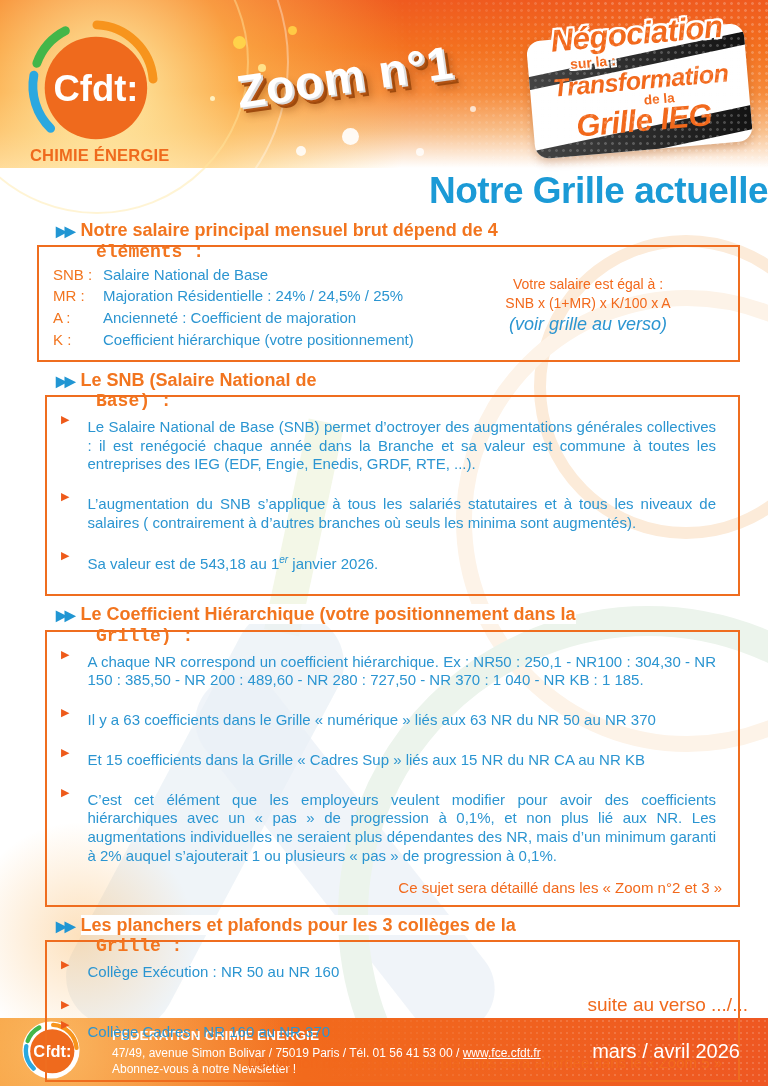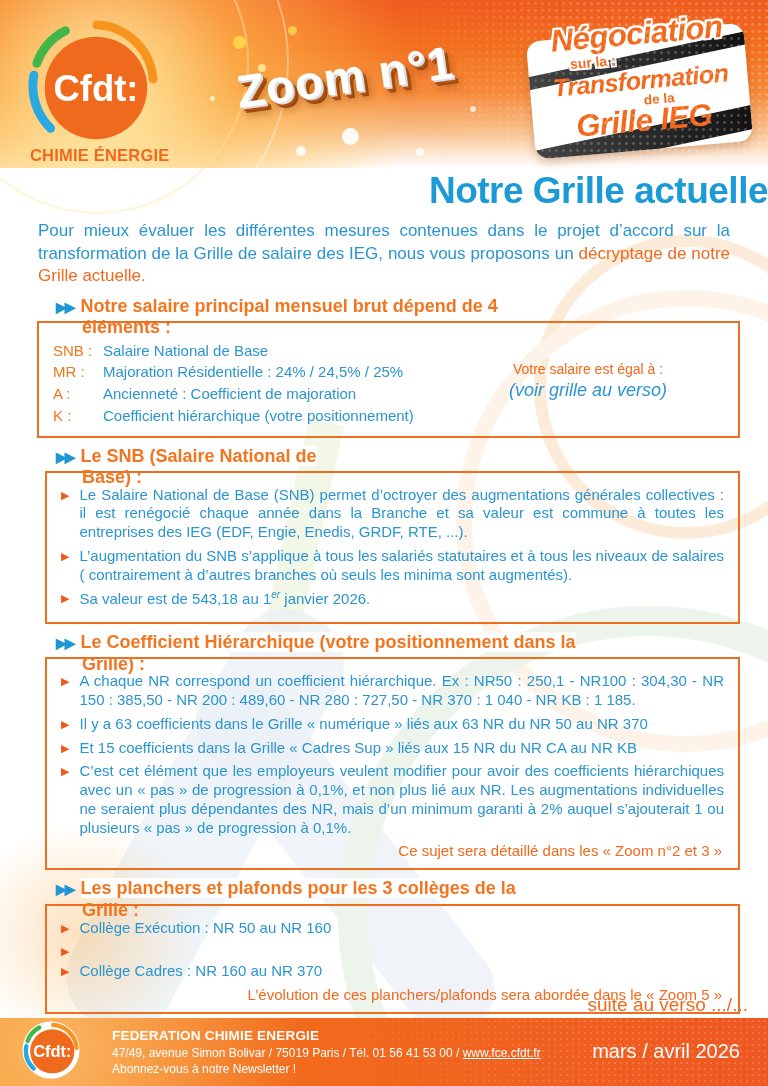--- a/index.html
+++ b/index.html
@@ -87,40 +87,40 @@
   .intro .hl { color:#f0691c; }
 
   
   .sec { position:relative; }
   .sec-head {
     position:relative; z-index:2; margin:8px 30px -18px 56px;
     font-size:18px; line-height:1.2; font-weight:bold; color:#f2751f;
   }
   .chev { color:#2196d3; font-size:14px; letter-spacing:-2px; margin-right:7px; }
   .hl1 { background:#fff; }
-  .head-l2 { display:block; margin-left:26px; width:max-content; }
+  .head-l2 { display:block; margin-left:40px; width:max-content;font-family:Liberation Mono, monospace; }
   .box {
     position:relative; z-index:1;
     border:2px solid #ef6d1f; margin:0 28px 0 45px; padding:8px 14px; background:transparent;
   }
 
   
   .box-flex { display:flex; align-items:center;margin-left:37px; }
   .defs { flex:1; padding-top:8px; }
   .def-row { margin:1.5px 0; font-size:15px; line-height:1.35; }
   .def-label { display:inline-block; width:50px; color:#f2751f; }
   .def-text { color:#2b95d1; }
   .formula { width:272px; text-align:center; padding-top:4px; }
   .f-line { font-size:14px; color:#f2691c; line-height:1.35; }
   .f-verso { font-size:18px; color:#2b95d1; font-style:italic; line-height:1.3; }
 
   
   .bullet { display:flex; gap:10px; margin:5px 0; }
   .b-arrow { color:#ee5a1a; font-size:11px; line-height:1; margin-top:4px; flex:none; }
-  .bullet p { margin:0; font-size:15px; line-height:1.25; color:#2b95d1; text-align:justify; }
+  .bullet p { margin:8px; font-size:15px; line-height:1.25; color:#2b95d1; text-align:justify; }
   sup { font-size:10px;font-style:italic; }
   .box-note { margin:3px 2px 1px; text-align:right; font-size:15px; color:#f2691c; }
 
   
   .suite { position:absolute; right:20px; bottom:70px; font-size:19px; color:#f0691c; }
   .footer {
     position:absolute; left:0; right:0; bottom:0; height:68px; color:#fff;
     background:
       radial-gradient(circle at 58px 30px, rgba(255,225,150,.55), rgba(255,190,90,0) 34%),
       linear-gradient(95deg, #f5871f 0%, #f26a1c 40%, #ee5722 100%);
@@ -187,36 +187,36 @@
         <div class="ng2 outline-w">sur la :</div>
         <div class="ng3">Transformation</div>
         <div class="ng4">de la</div>
         <div class="ng5">Grille IEG</div>
       </div>
     </div>
   </div>
 
   <h1 class="title">Notre Grille actuelle</h1>
 
-  <p class="intro"><span>Pour mieux évaluer les différentes mesures contenues dans le projet d’accord sur la transformation de la Grille de salaire des IEG,  nous vous proposons un </span><span class="hl">décryptage de notre Grille actuelle.</span></p>
 
   <div class="sec">
     <div class="sec-head">
       <span class="chev">▶▶</span><span class="hl1">Notre salaire principal mensuel brut dépend de 4</span>
       <span class="head-l2">éléments :</span>
     </div>
     <div class="box box-flex">
       <div class="defs">
         <div class="def-row"><span class="def-label">SNB :</span><span class="def-text">Salaire National de Base</span></div>
         <div class="def-row"><span class="def-label">MR :</span><span class="def-text">Majoration Résidentielle : 24% / 24,5% / 25%</span></div>
         <div class="def-row"><span class="def-label">A :</span><span class="def-text">Ancienneté : Coefficient de majoration</span></div>
         <div class="def-row"><span class="def-label">K :</span><span class="def-text">Coefficient hiérarchique (votre positionnement)</span></div>
       </div>
       <div class="formula">
         <div class="f-line">Votre  salaire est égal à :</div>
+        <div class="f-line">SNB x (1+MR) x K/100 x A</div>
         <div class="f-verso">(voir grille au verso)</div>
       </div>
     </div>
   </div>
 
   <div class="sec">
     <div class="sec-head">
       <span class="chev">▶▶</span><span class="hl1">Le SNB (Salaire National de</span>
       <span class="head-l2">Base) :</span>
     </div>

